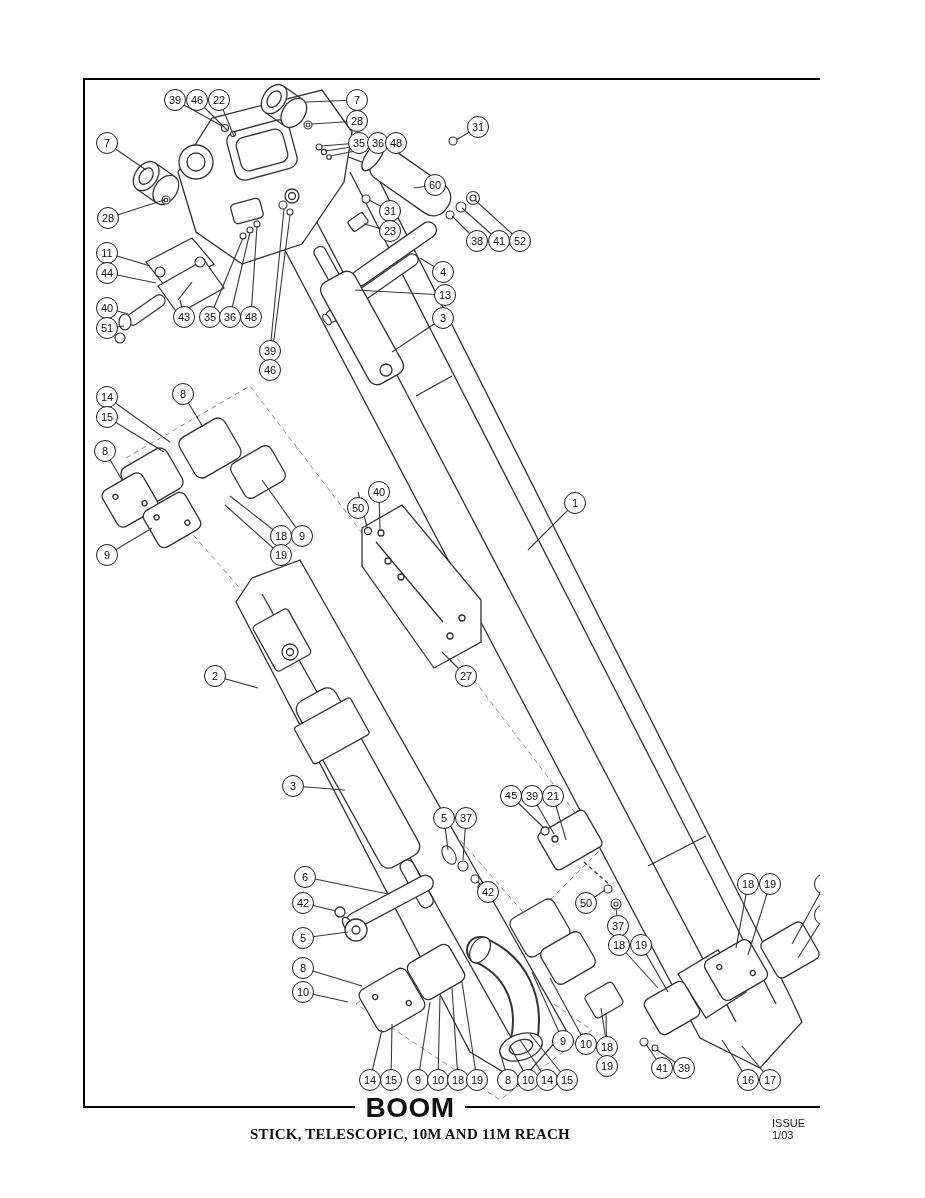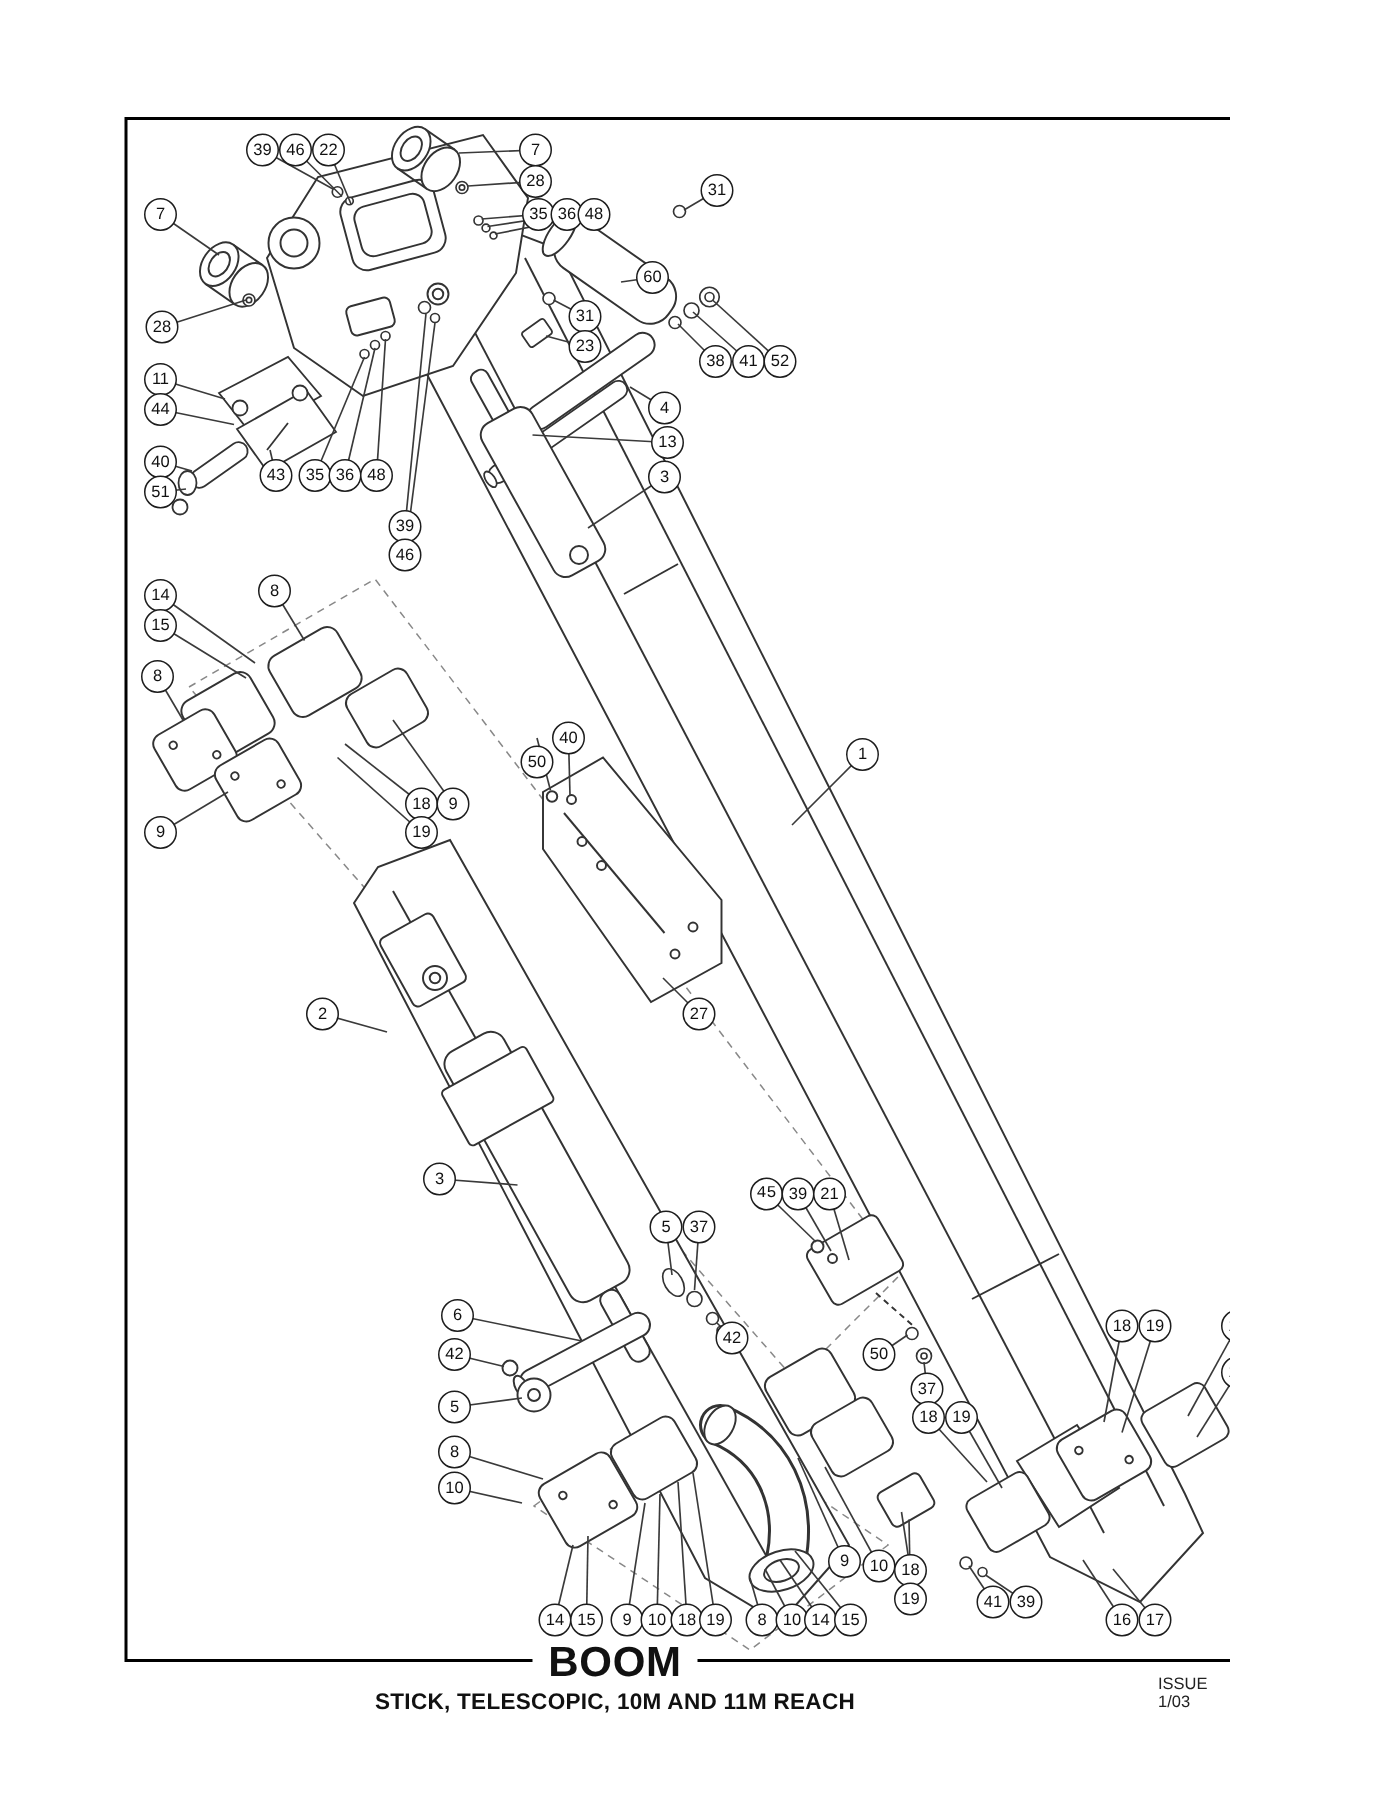--- a/index.html
+++ b/index.html
@@ -10,21 +10,21 @@
   svg.drawing { position:absolute; left:0; top:0; width:925px; height:1198px; }
   .callouts { position:absolute; left:0; top:0; width:925px; height:1198px; pointer-events:none; }
   .balloon {
     position:absolute; width:22px; height:22px; border:1.4px solid #1d1d1d; border-radius:50%;
     background:#fff; display:flex; align-items:center; justify-content:center;
     font-size:11px; line-height:1; color:#111; transform:translate(-50%,-50%);
     pointer-events:auto; cursor:pointer; z-index:4;
   }
   .title-main { position:absolute; top:1092px; left:0; width:100%; text-align:center; z-index:3; }
   .title-main span { display:inline-block; background:#fff; padding:0 10px; font-size:28px; font-weight:bold; letter-spacing:0.5px; }
-  .subtitle { position:absolute; top:1126px; left:0; width:100%; text-align:center; font-size:15px; font-weight:bold; letter-spacing:0.2px; z-index:3; }
+  .subtitle { position:absolute; top:1126px; left:0; width:100%; text-align:center; font-size:15px; font-weight:bold; letter-spacing:0.2px; z-index:3;font-family:Liberation Serif, serif; }
   .partnum { position:absolute; top:1148px; left:0; width:100%; text-align:center; font-size:14px; z-index:3; }
   .partnum .b { font-weight:bold; }
   .issue { position:absolute; top:1117px; left:772px; font-size:11px; color:#222; z-index:3; }
   .pageref { position:absolute; top:1123px; left:830px; font-size:14px; font-weight:bold; z-index:4; }
 </style>
 </head>
 <body>
 
 <div class="page">
 

